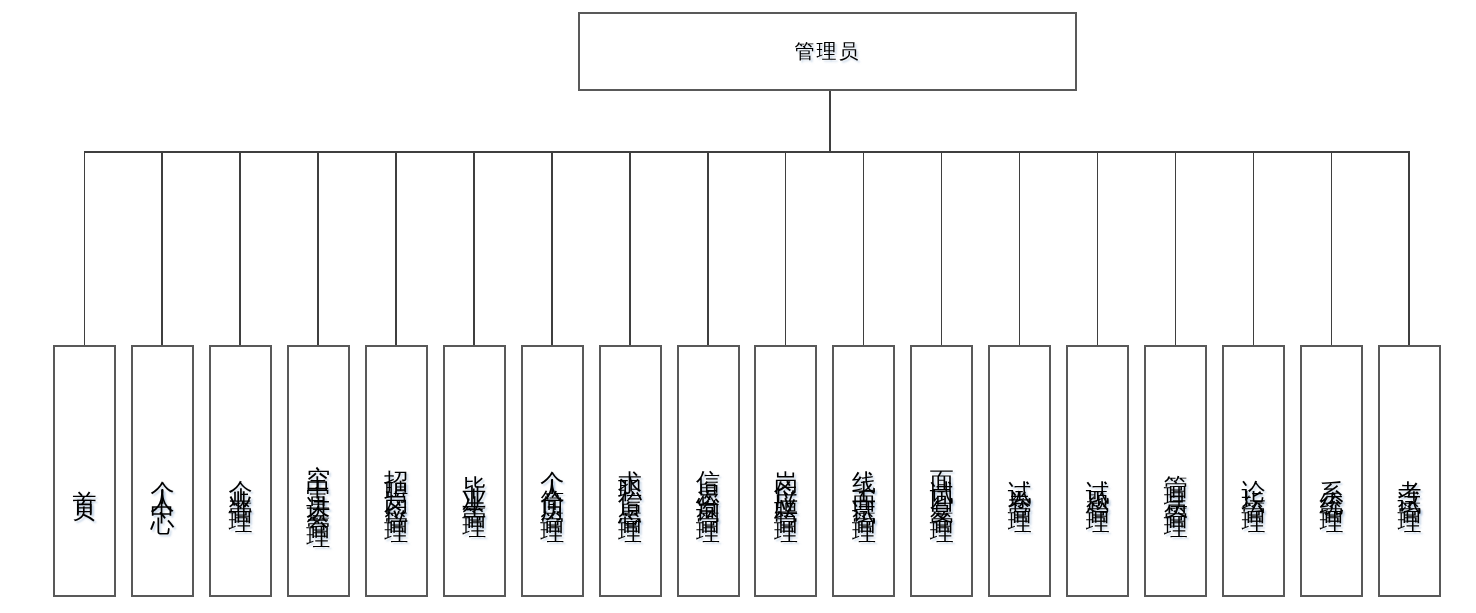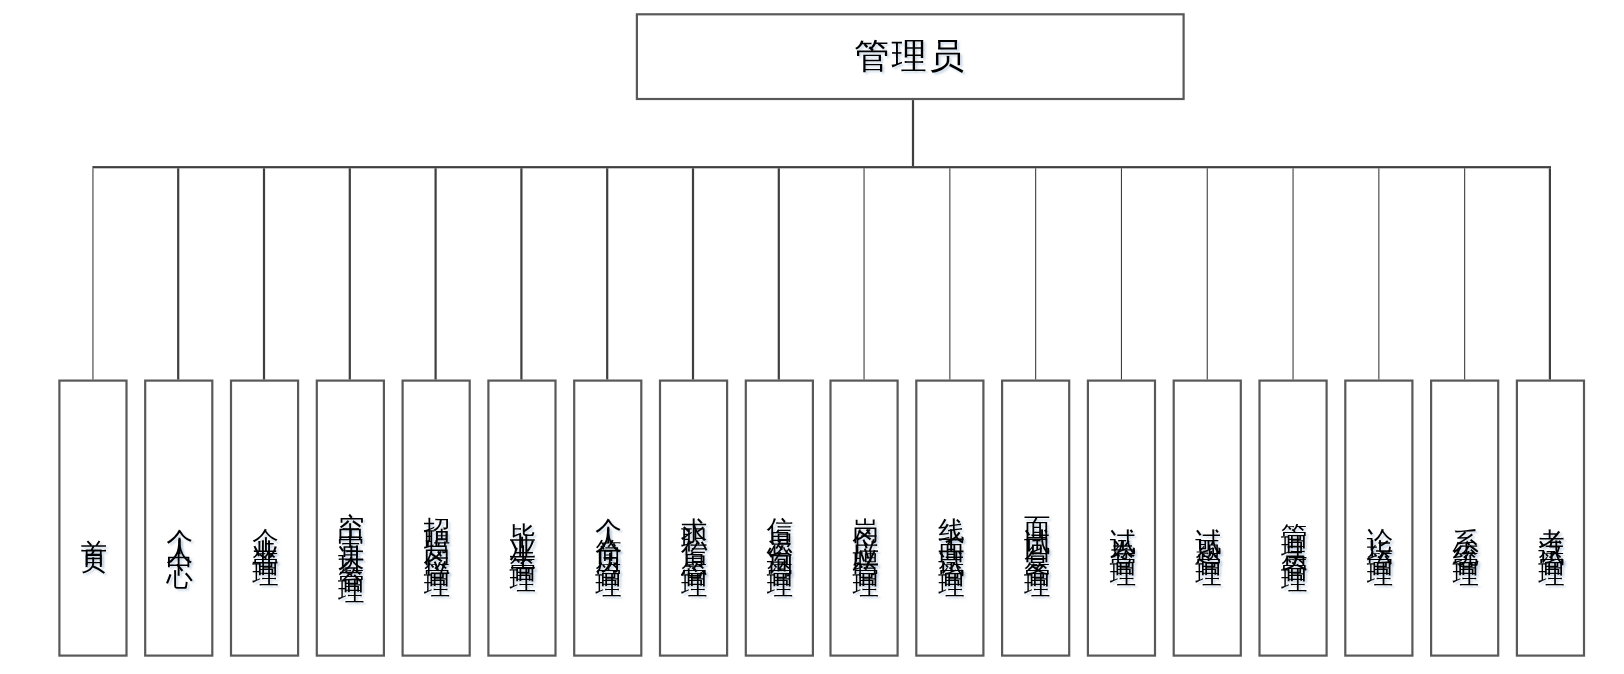--- a/index.html
+++ b/index.html
@@ -24,21 +24,21 @@
     width: 499px;
     height: 79px;
     box-sizing: border-box;
     border: 2px solid #595959;
     background: #ffffff;
     display: flex;
     align-items: center;
     justify-content: center;
   }
   .root-label {
-    font-size: 32px;
+    font-size: 20px;
     letter-spacing: 2px;
     text-shadow: 2px 2px 2px rgba(160, 185, 215, 0.55);
   }
   
   .stub {
     position: absolute;
     left: 829px;
     top: 91px;
     width: 2px;
     height: 60px;

